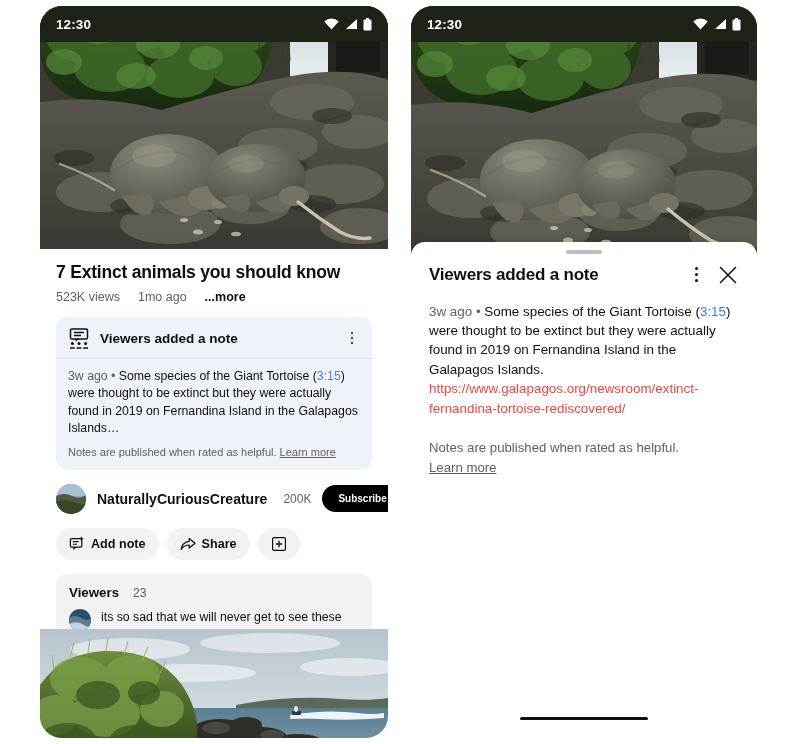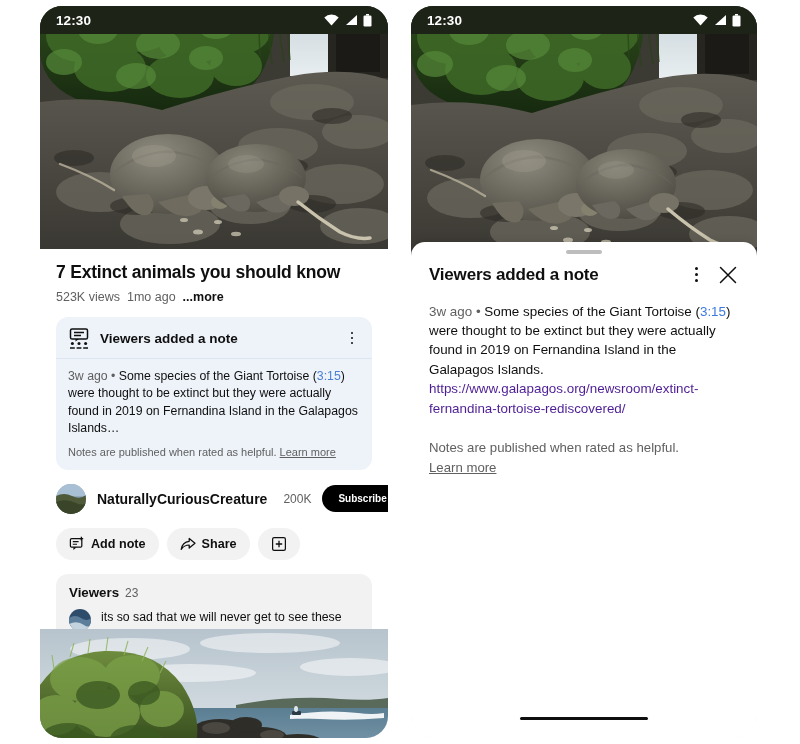--- a/index.html
+++ b/index.html
@@ -33,21 +33,21 @@
     left: 411px;
     width: 346px;
     height: 732px;
     border-radius: 22px;
   }
 
   
   .statusbar {
     position: absolute;
     top: 0; left: 0; right: 0;
-    height: 28px;
+    height: 36px;
     background: #1d2417;
     display: flex;
     align-items: center;
     justify-content: space-between;
     padding: 0 16px;
     box-sizing: border-box;
     z-index: 6;
   }
   .sb-time {
     color: #ffffff;
@@ -85,21 +85,21 @@
     color: #0f0f0f;
     letter-spacing: -.2px;
     line-height: 1.2;
   }
   .vid-meta {
     margin: 7px 16px 0 16px;
     font-size: 12.5px;
     color: #606060;
     display: flex;
     align-items: center;
-    gap: 7px;
+    gap: 18px;
   }
   .vid-meta .more {
     color: #0f0f0f;
     font-weight: bold;
   }
 
   
   .note-card {
     margin: 13px 16px 0 16px;
     background: #eef3fa;
@@ -205,21 +205,21 @@
   .comments {
     margin: 14px 16px 0 16px;
     background: #f2f2f2;
     border-radius: 12px;
     padding: 11px 13px 13px 13px;
   }
   .comments-head {
     font-size: 13.3px; font-weight: bold; color: #0f0f0f;
   }
   .comments-head .cnt {
-    font-weight: normal; font-size: 12px; color: #606060; margin-left: 6px;
+    font-weight: normal; font-size: 12px; color: #606060; margin-left: 14px;
   }
   .comment-row { display: flex; margin-top: 9px; }
   .c-avatar {
     width: 22px; height: 22px; border-radius: 50%;
     flex: 0 0 22px; overflow: hidden; margin-right: 10px;
   }
   .c-avatar svg { display:block; width:100%; height:100%; }
   .c-text {
     font-size: 12.3px; line-height: 1.4; color: #0f0f0f;
   }
@@ -273,21 +273,21 @@
   }
   .sheet-close { width: 22px; height: 22px; }
   .sheet-body { padding: 16px 18px 0 18px; }
   .sheet-text {
     font-size: 13.4px;
     line-height: 1.45;
     color: #0f0f0f;
   }
   .sheet-text .ts { color: #606060; }
   .sheet-text .tsLink { color: #3b7ae0; }
-  .sheet-text .url { color: #4c1d95; }
+  .sheet-text .url { color: #ef4444; }
   .sheet-foot {
     margin-top: 20px;
     font-size: 13.2px;
     color: #606060;
     line-height: 1.5;
   }
   .sheet-foot .learn {
     display: inline-block;
     text-decoration: underline;
     color: #606060;

